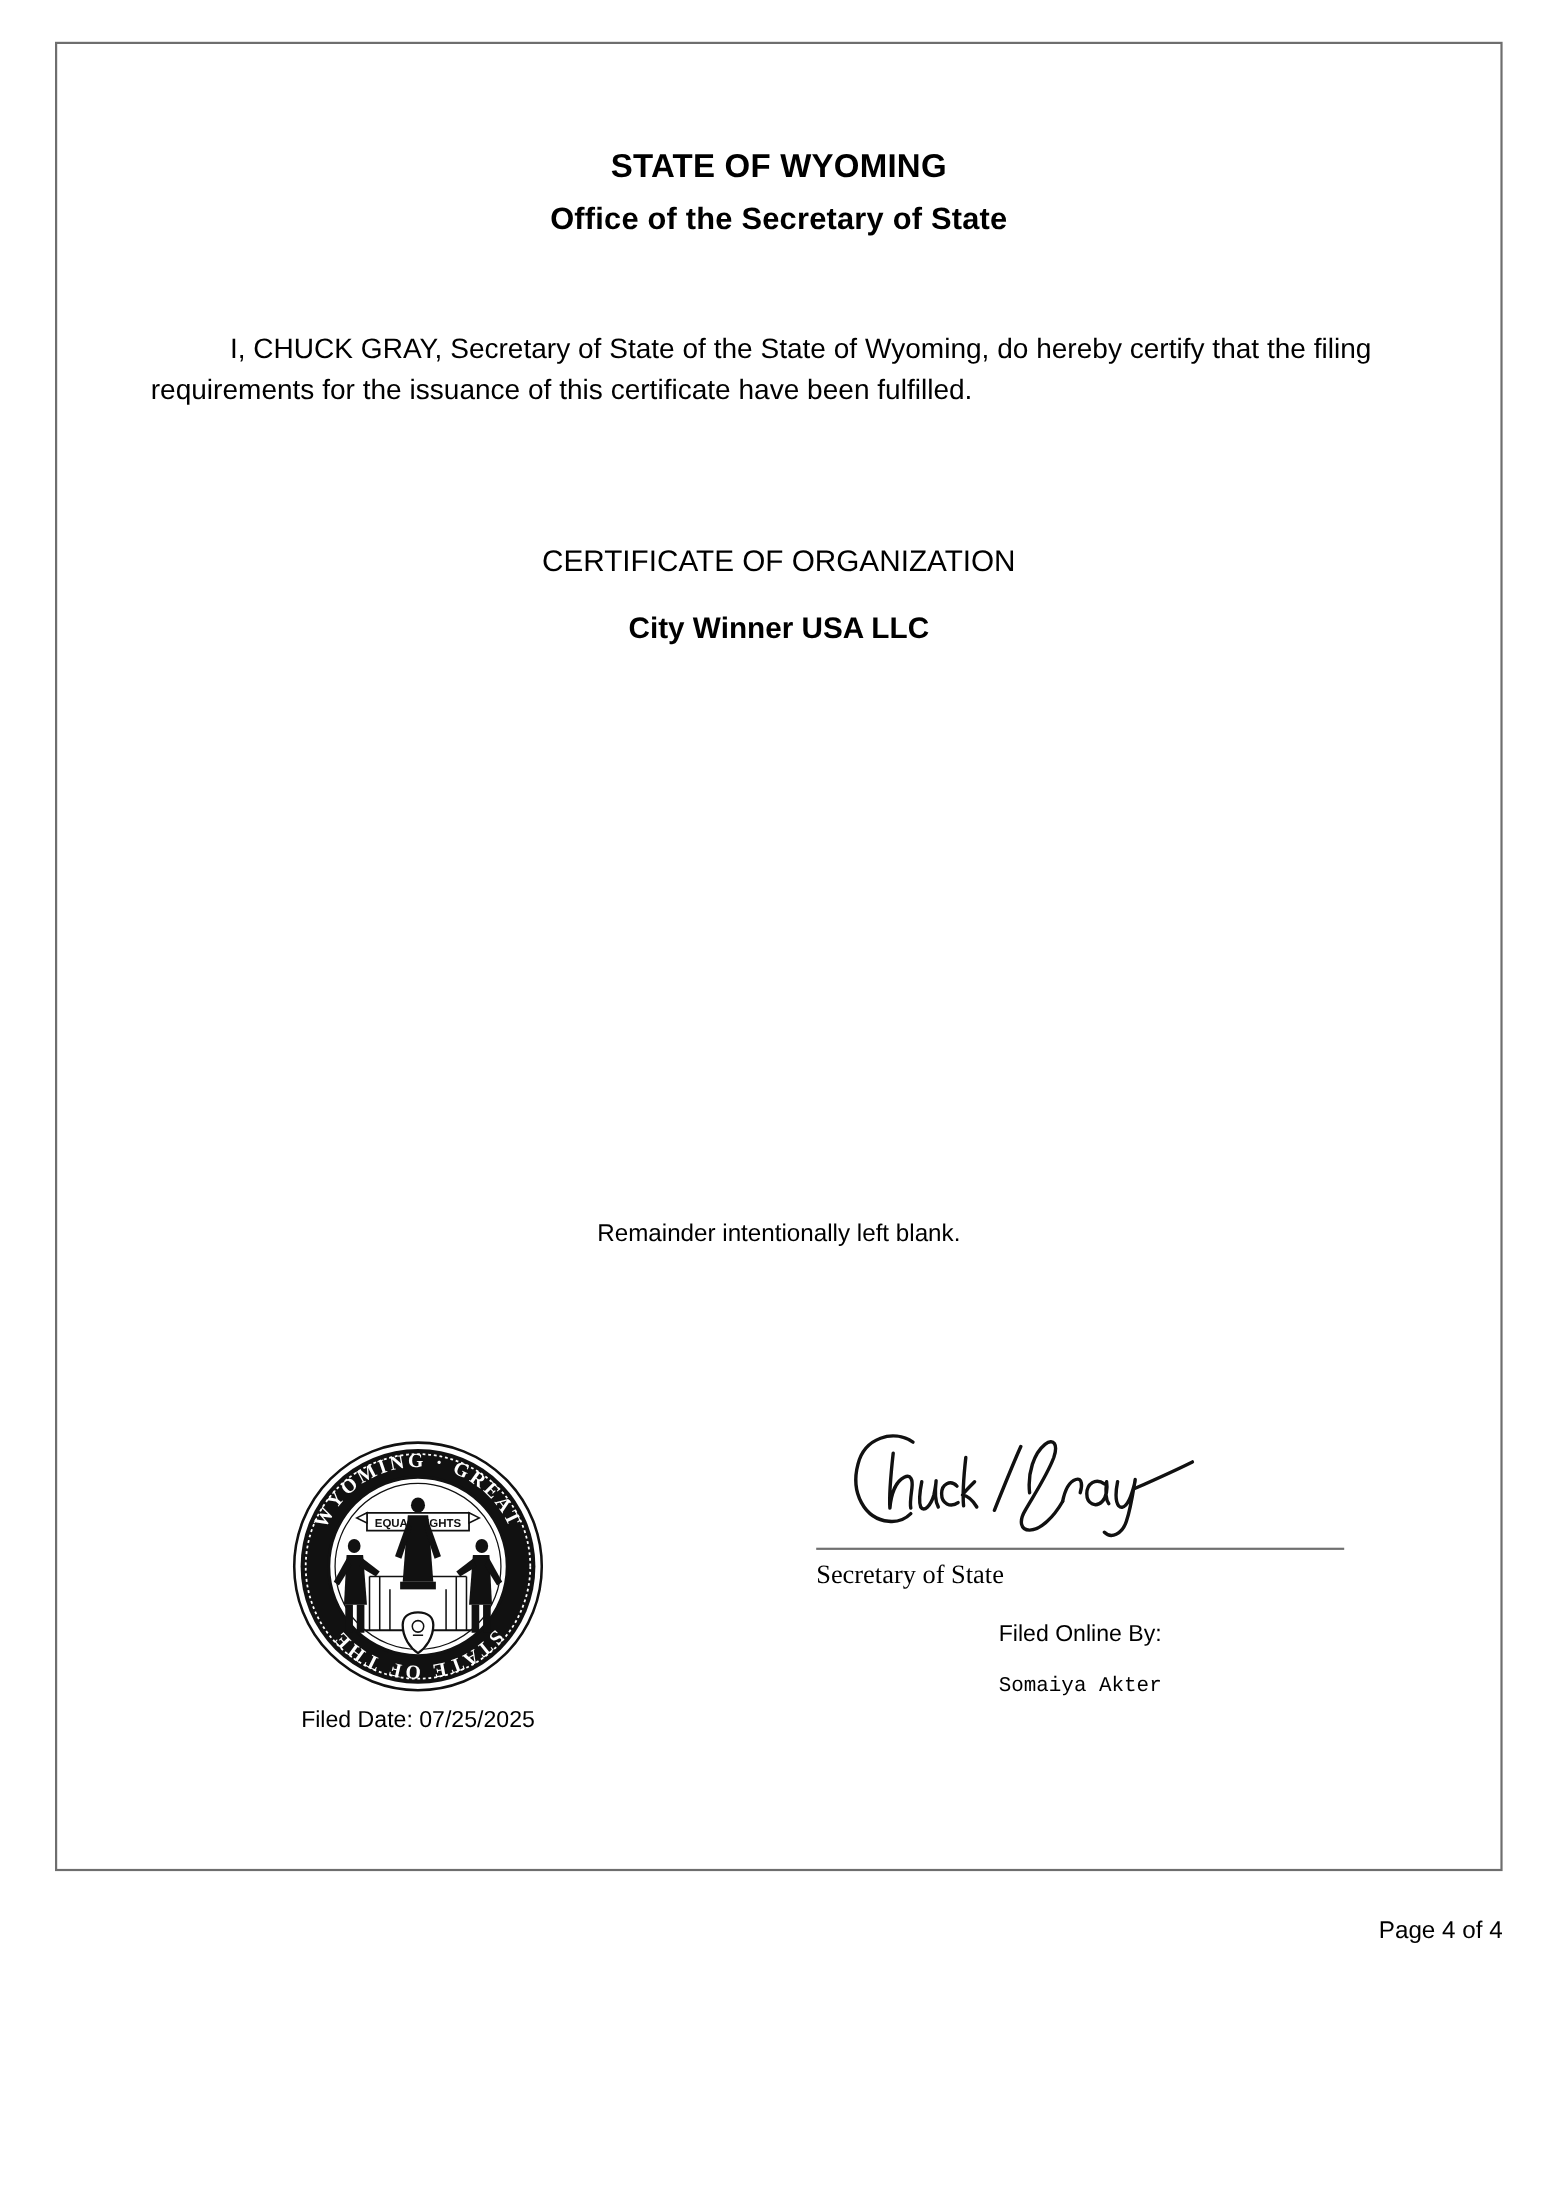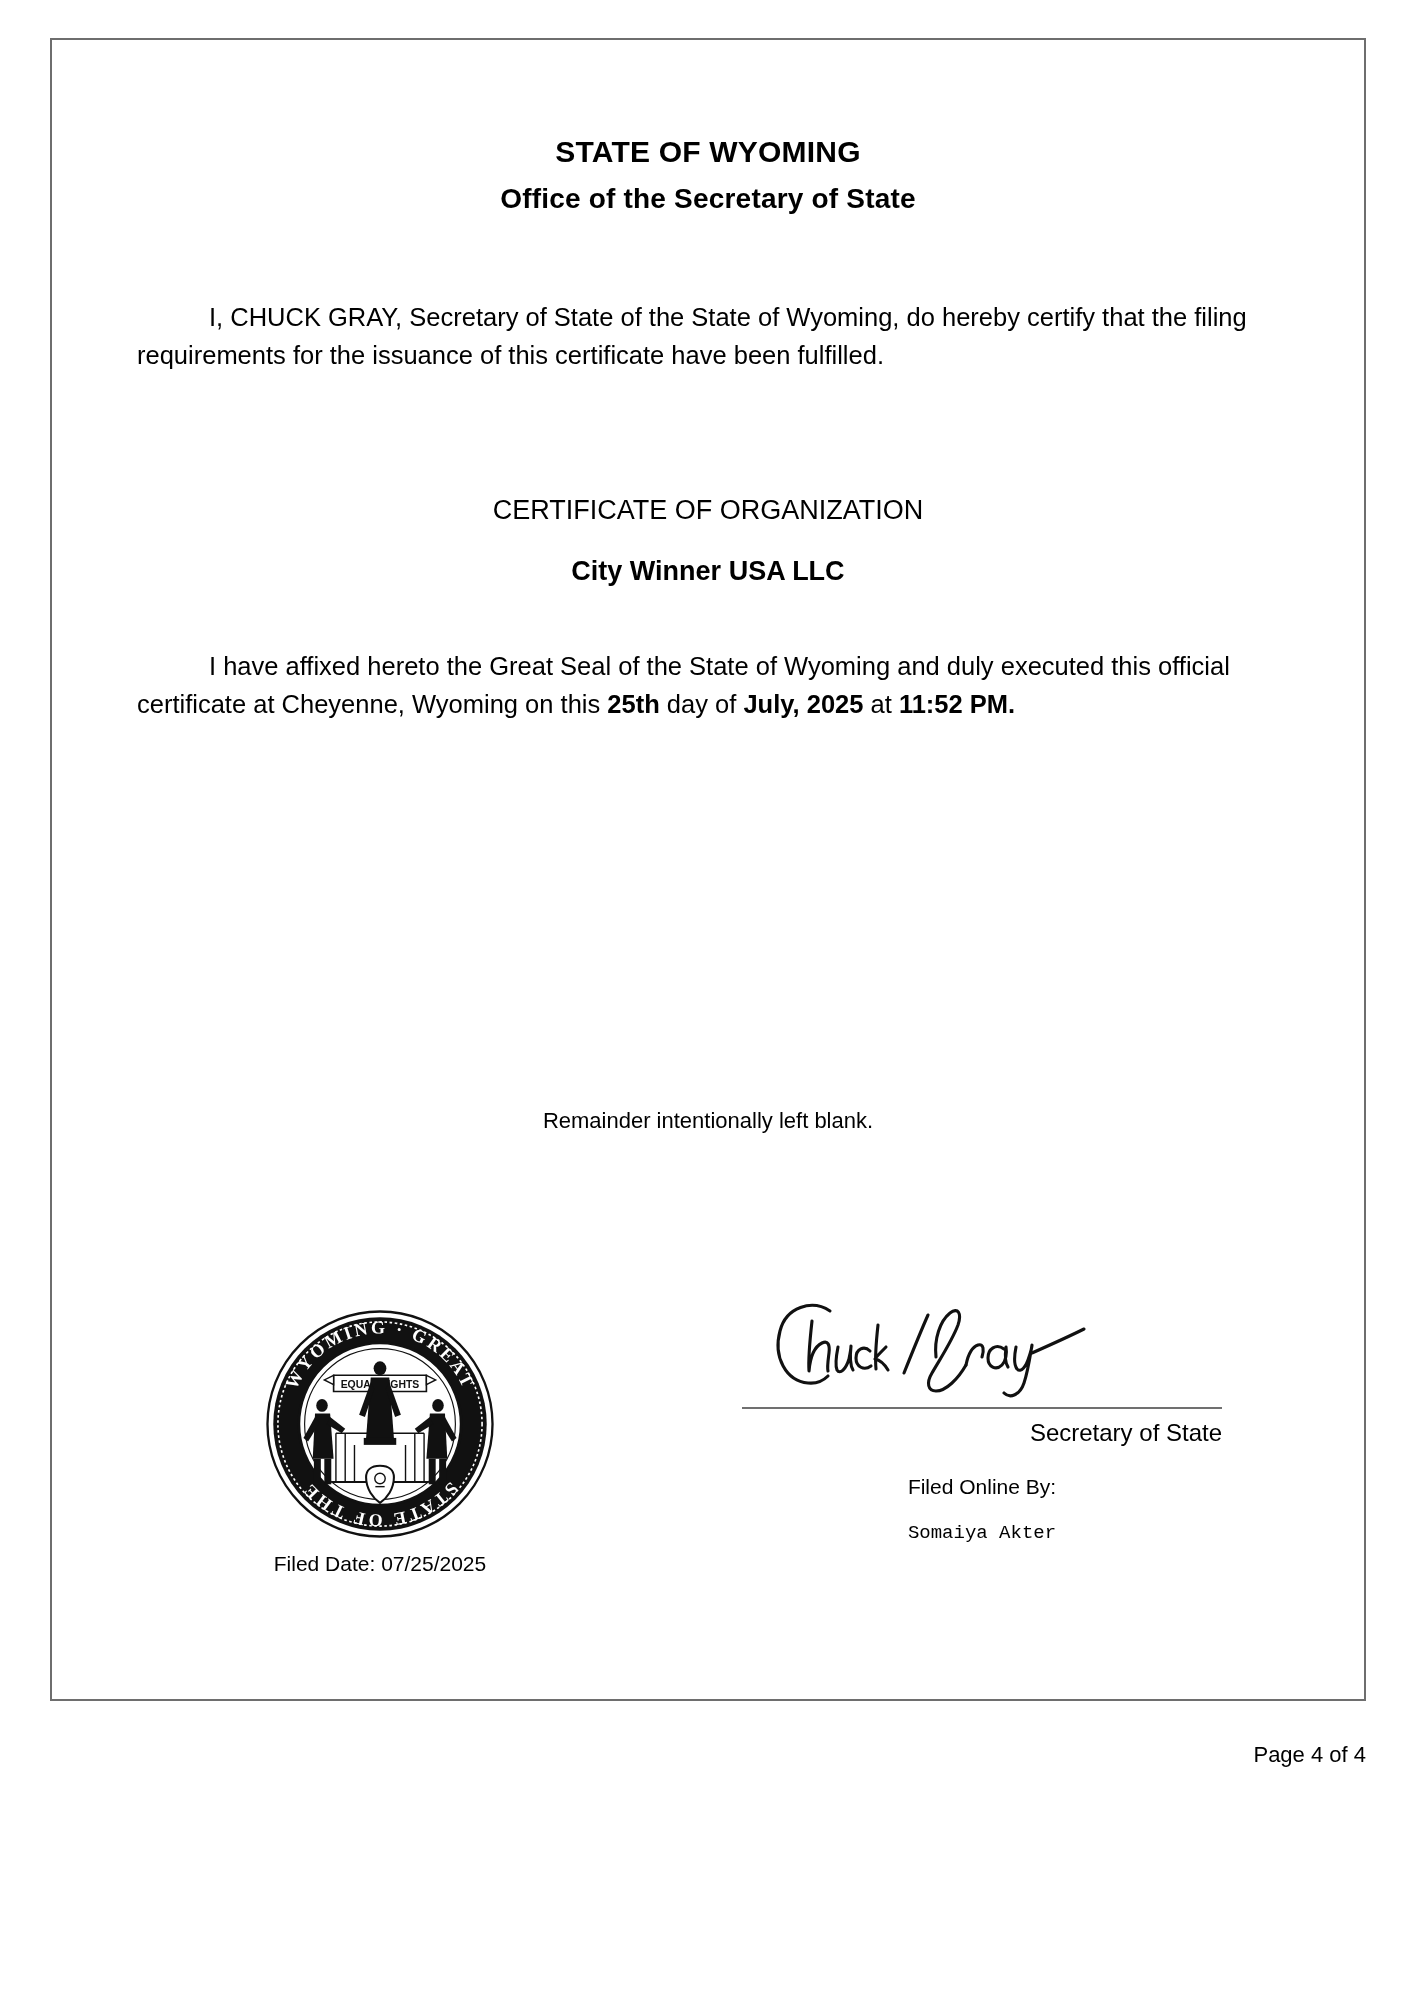--- a/index.html
+++ b/index.html
@@ -143,23 +143,24 @@
     height: 110px;
     margin: 0 0 0 10px;
   }
   #sig-rule {
     width: 480px;
     height: 2px;
     background: #707070;
     margin-top: 2px;
   }
   #sig-title {
-    text-align: right;
+    text-align: left;
     font-size: 24px;
     margin-top: 10px;
+    font-family: Liberation Serif, serif;
   }
   .filed-line {
     text-align: center;
     font-size: 21px;
     margin-top: 28px;
   }
   #filed-by-name {
     font-family: Liberation Mono, monospace;
     font-size: 19px;
     margin-top: 23px;
@@ -192,23 +193,20 @@
 
     <div class="hdr" id="hdr-state">STATE OF WYOMING</div>
     <div class="hdr" id="hdr-office">Office of the Secretary of State</div>
 
     <div class="para" id="para-certify">I, CHUCK GRAY, Secretary of State of the State of Wyoming, do hereby certify that the filing requirements for the issuance of this certificate have been fulfilled.</div>
 
     <div id="cert-type">CERTIFICATE OF ORGANIZATION</div>
 
     <div id="entity-name">City Winner USA LLC</div>
 
-    <div class="para" id="para-affixed">
-      <span>I have affixed hereto the Great Seal of the State of Wyoming and duly executed this official certificate at Cheyenne, Wyoming on this </span><b>25th</b><span> day of </span><b>July, 2025</b><span> at </span><b>11:52 PM.</b>
-    </div>
 
     <div id="blank-note">Remainder intentionally left blank.</div>
 
     <div id="seal-block">
       <svg id="seal-img" viewBox="0 0 200 200" xmlns="http://www.w3.org/2000/svg">
         <defs>
           <path id="sealArcTop" d="M 22,100 A 78,78 0 0 1 178,100"></path>
           <path id="sealArcBot" d="M 178,100 A 78,78 0 0 1 22,100"></path>
         </defs>
         <circle cx="100" cy="100" r="97" fill="#ffffff" stroke="#111" stroke-width="2"></circle>

